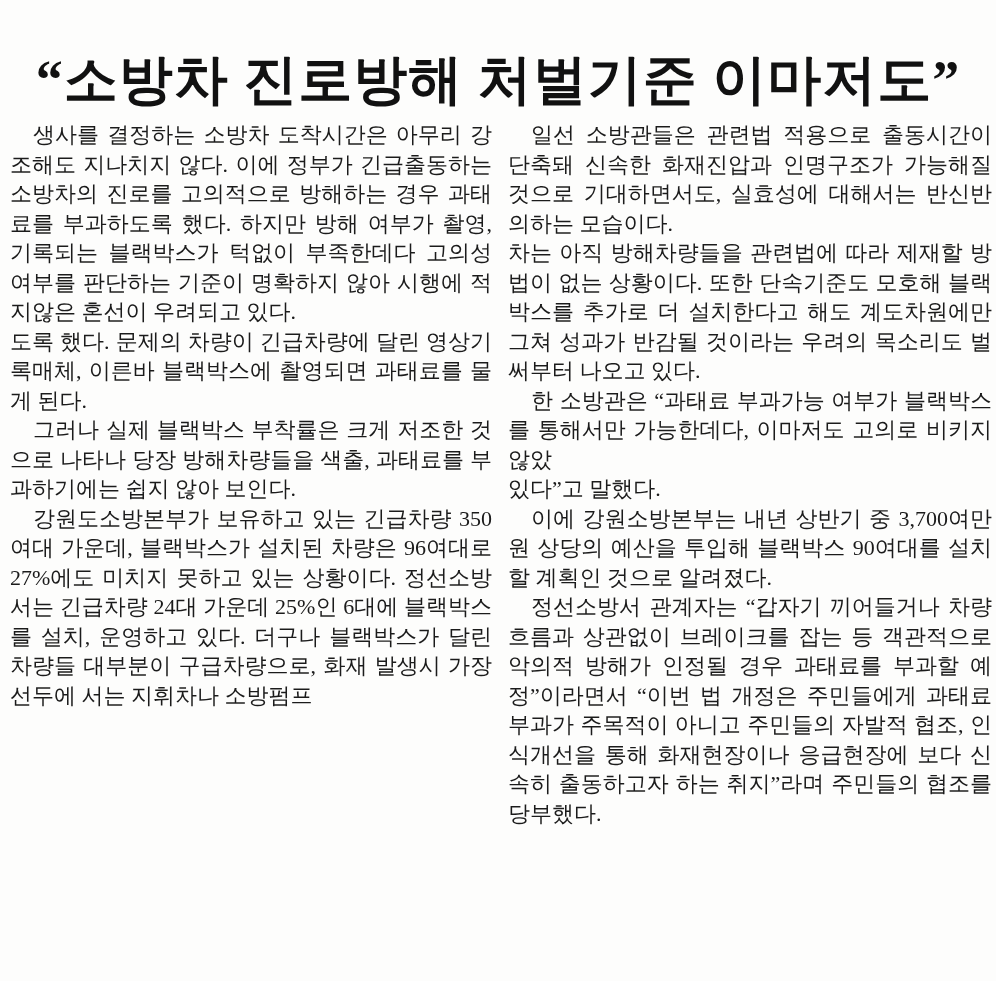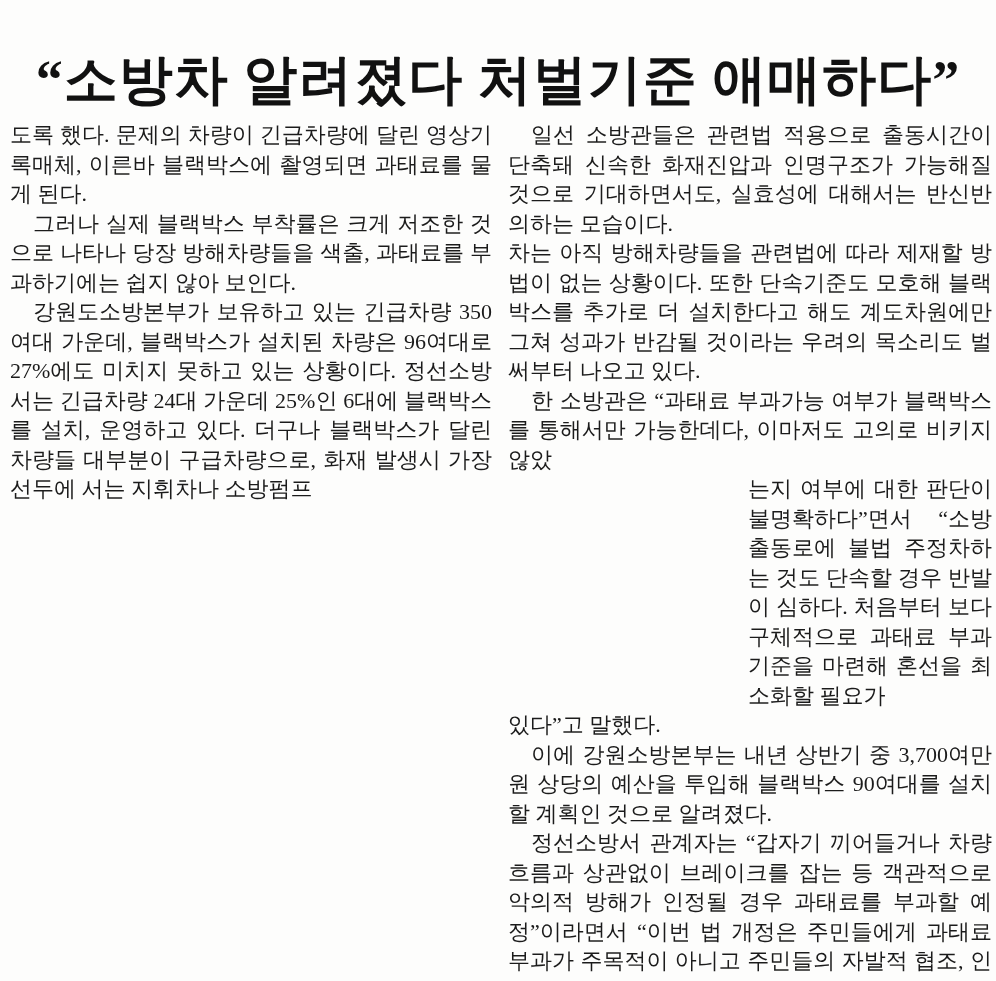--- a/index.html
+++ b/index.html
@@ -59,33 +59,33 @@
     text-align: justify;
     text-align-last: justify;
     word-break: keep-all;
   }
 </style>
 </head>
 <body>
 
 <div class="page">
 
-  <h1 class="headline">“소방차 알려졌다 처벌기준 애매하다”</h1>
+  <h1 class="headline">“소방차 진로방해 처벌기준 이마저도”</h1>
 
   <div class="col col-left">
+    <p class="para indent">생사를 결정하는 소방차 도착시간은 아무리 강조해도 지나치지 않다. 이에 정부가 긴급출동하는 소방차의 진로를 고의적으로 방해하는 경우 과태료를 부과하도록 했다. 하지만 방해 여부가 촬영, 기록되는 블랙박스가 턱없이 부족한데다 고의성 여부를 판단하는 기준이 명확하지 않아 시행에 적지않은 혼선이 우려되고 있다.</p>
     <p class="para">도록 했다. 문제의 차량이 긴급차량에 달린 영상기록매체, 이른바 블랙박스에 촬영되면 과태료를 물게 된다.</p>
     <p class="para indent">그러나 실제 블랙박스 부착률은 크게 저조한 것으로 나타나 당장 방해차량들을 색출, 과태료를 부과하기에는 쉽지 않아 보인다.</p>
     <p class="para indent">강원도소방본부가 보유하고 있는 긴급차량 350여대 가운데, 블랙박스가 설치된 차량은 96여대로 27%에도 미치지 못하고 있는 상황이다. 정선소방서는 긴급차량 24대 가운데 25%인 6대에 블랙박스를 설치, 운영하고 있다. 더구나 블랙박스가 달린 차량들 대부분이 구급차량으로, 화재 발생시 가장 선두에 서는 지휘차나 소방펌프</p>
   </div>
 
 
   <div class="col col-right">
     <p class="para indent">일선 소방관들은 관련법 적용으로 출동시간이 단축돼 신속한 화재진압과 인명구조가 가능해질 것으로 기대하면서도, 실효성에 대해서는 반신반의하는 모습이다.</p>
     <p class="para">차는 아직 방해차량들을 관련법에 따라 제재할 방법이 없는 상황이다. 또한 단속기준도 모호해 블랙박스를 추가로 더 설치한다고 해도 계도차원에만 그쳐 성과가 반감될 것이라는 우려의 목소리도 벌써부터 나오고 있다.</p>
     <p class="para indent">한 소방관은 “과태료 부과가능 여부가 블랙박스를 통해서만 가능한데다, 이마저도 고의로 비키지 않았</p>
-    <p class="para narrow-right">는지 여부에 대한 판단이 불명확하다”면서 “소방출동로에 불법 주정차하는 것도 단속할 경우 반발이 심하다. 처음부터 보다 구체적으로 과태료 부과 기준을 마련해 혼선을 최소화할 필요가</p>
     <p class="para">있다”고 말했다.</p>
     <p class="para indent">이에 강원소방본부는 내년 상반기 중 3,700여만원 상당의 예산을 투입해 블랙박스 90여대를 설치할 계획인 것으로 알려졌다.</p>
     <p class="para indent">정선소방서 관계자는 “갑자기 끼어들거나 차량 흐름과 상관없이 브레이크를 잡는 등 객관적으로 악의적 방해가 인정될 경우 과태료를 부과할 예정”이라면서 “이번 법 개정은 주민들에게 과태료 부과가 주목적이 아니고 주민들의 자발적 협조, 인식개선을 통해 화재현장이나 응급현장에 보다 신속히 출동하고자 하는 취지”라며 주민들의 협조를 당부했다.</p>
 
   </div>
 
 </div>
 
 </body></html>

